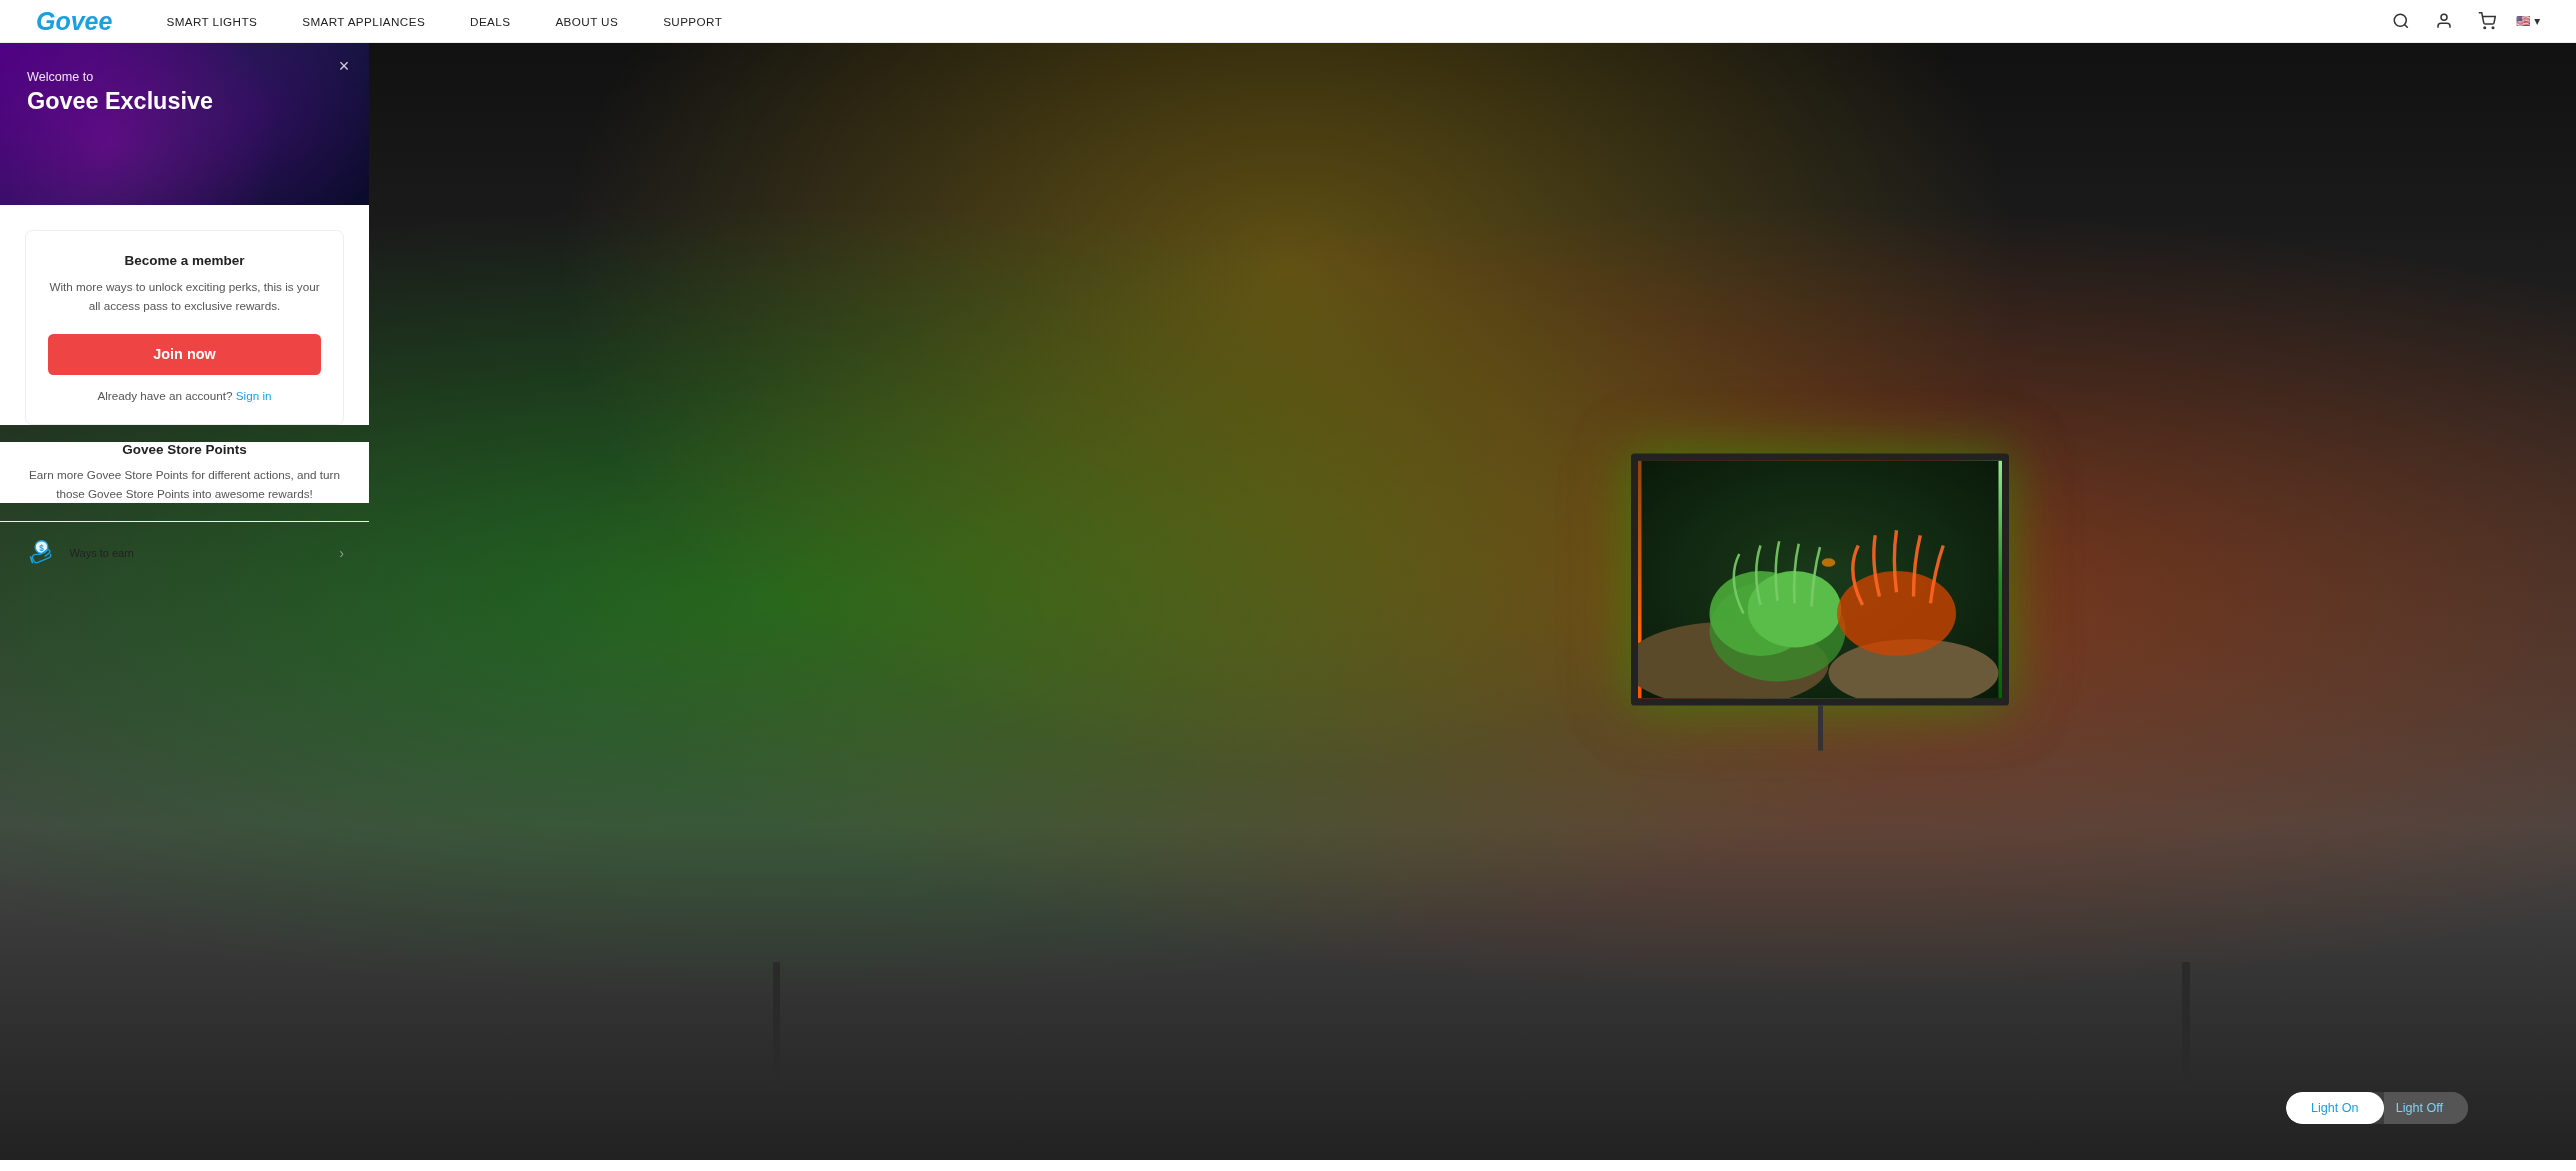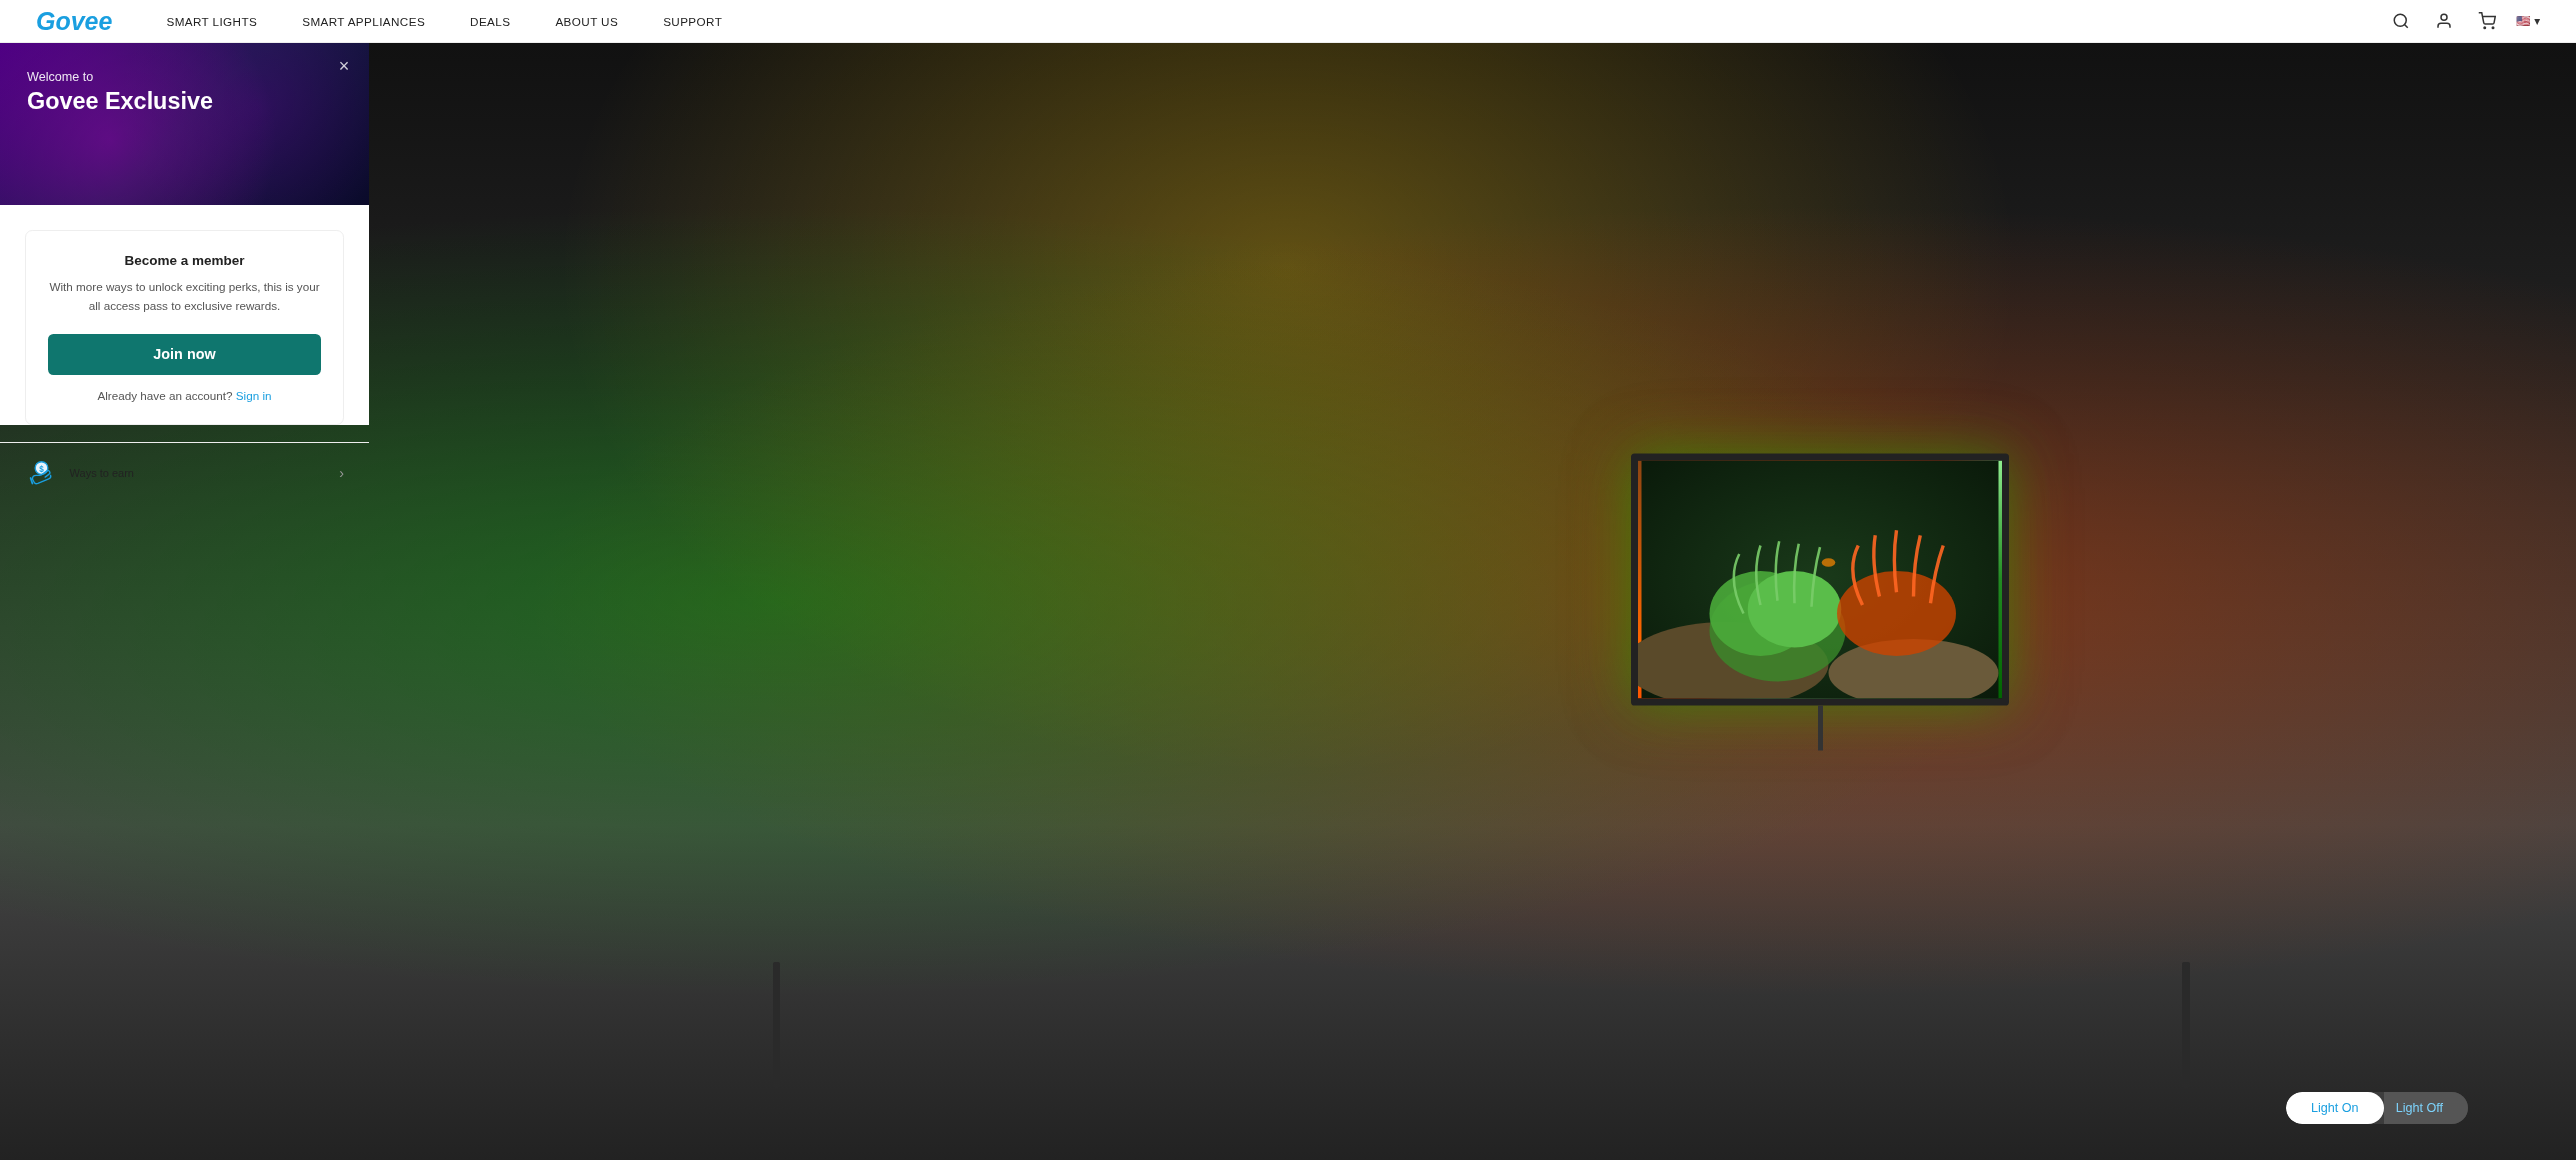--- a/index.html
+++ b/index.html
@@ -203,21 +203,21 @@
       color: #555;
       text-align: center;
       line-height: 1.6;
       margin-bottom: 18px;
     }
 
     .join-btn {
       display: block;
       width: 100%;
       padding: 12.6px;
-      background: #0f766e;
+      background: #ef4444;
       color: white;
       border: none;
       border-radius: 5.4px;
       font-size: 14.4px;
       font-weight: 600;
       cursor: pointer;
       margin-bottom: 14.4px;
     }
 
     .signin-text {
@@ -392,20 +392,24 @@
         <div class="popup-card-title">Become a member</div>
         <div class="popup-card-desc">With more ways to unlock exciting perks, this is your all access pass to exclusive rewards.</div>
         <button class="join-btn">Join now</button>
         <div class="signin-text">
           <span>Already have an account?</span>
           <a class="signin-link">Sign in</a>
         </div>
       </div>
     </div>
 
+    <div class="popup-points-section">
+      <div class="points-title">Govee Store Points</div>
+      <div class="points-desc">Earn more Govee Store Points for different actions, and turn those Govee Store Points into awesome rewards!</div>
+    </div>
 
     <div class="ways-to-earn-row">
       <div class="ways-earn-left">
         <div class="earn-icon">
           <svg width="29" height="29" viewBox="0 0 32 32" fill="none" xmlns="http://www.w3.org/2000/svg">
             <circle cx="16" cy="10" r="7" fill="#e8f4fd" stroke="#1a9fe0" stroke-width="1.5"></circle>
             <text x="16" y="14" text-anchor="middle" font-size="9" fill="#1a9fe0" font-weight="bold">$</text>
             <path d="M6 22 Q6 18 10 18 L14 18 Q16 18 18 16 L22 13 Q24 12 25 14 Q26 16 24 17 L20 20" stroke="#1a9fe0" stroke-width="1.5" fill="none" stroke-linecap="round"></path>
             <path d="M6 22 L8 26 Q9 28 12 27 L24 22 Q27 21 26 18" stroke="#1a9fe0" stroke-width="1.5" fill="none" stroke-linecap="round"></path>
             <line x1="4" y1="21" x2="6" y2="27" stroke="#1a9fe0" stroke-width="2" stroke-linecap="round"></line>

